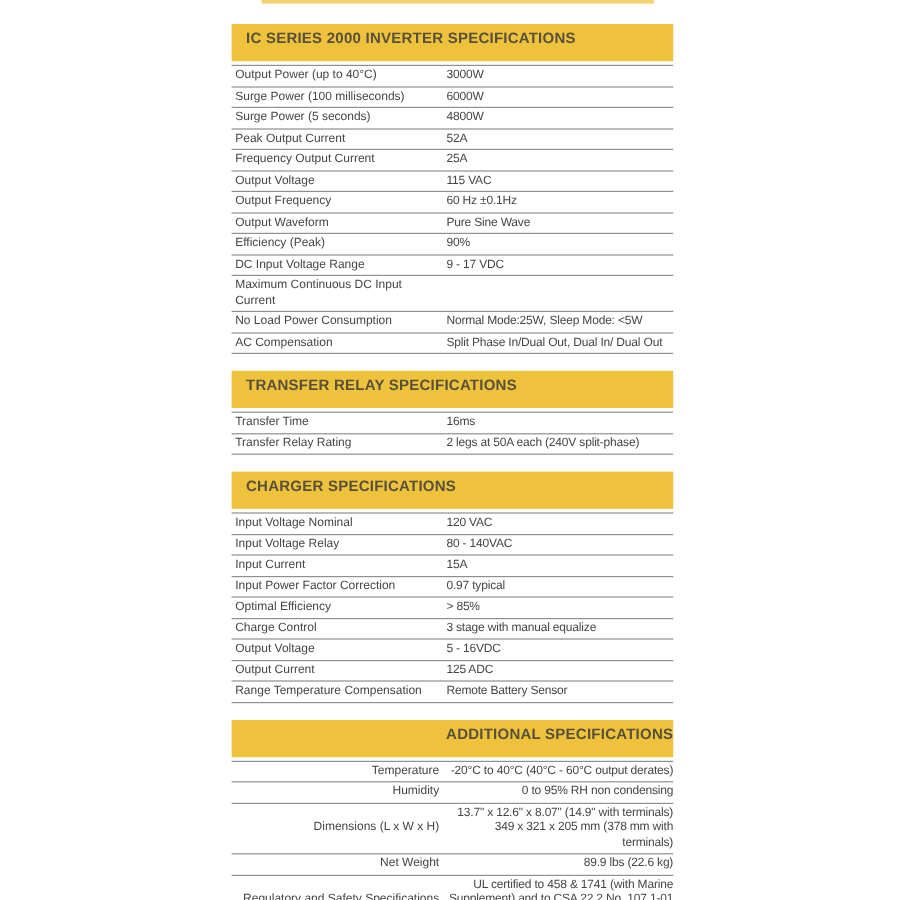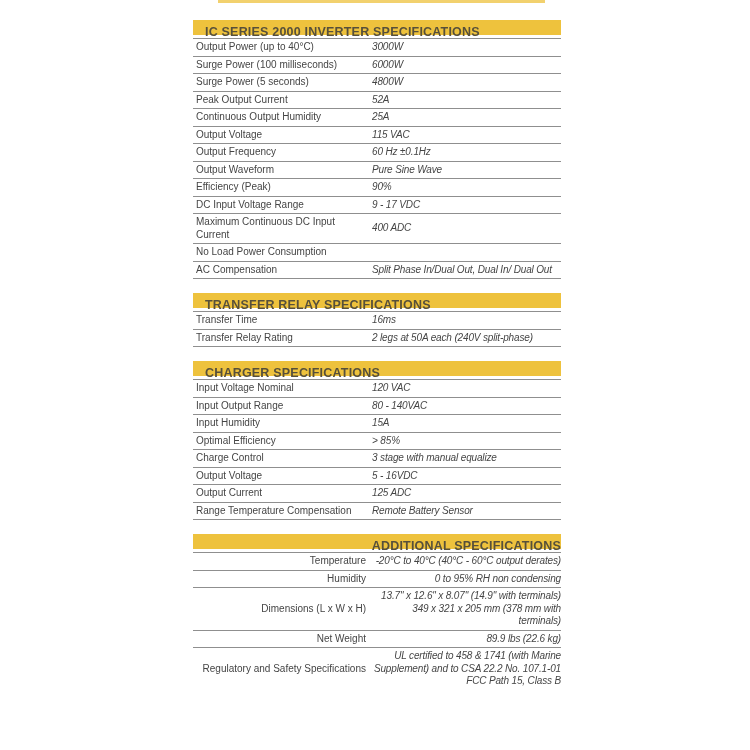--- a/index.html
+++ b/index.html
@@ -30,21 +30,21 @@
     left: 193px; top: 20px;
     width: 368px;
   }
   .spec-section { margin-bottom: 14px; }
   .spec-section:last-child { margin-bottom: 0; text-align: right; }
   .section-header {
     background: var(--header-bg);
     color: var(--header-text);
     font-weight: 700;
     font-size: 12.5px;
-    height: 15px;
+    height: 31px;
     line-height: 25px;
     padding-left: 12px;
     letter-spacing: 0.2px;
     white-space: nowrap;
   }
   .section-body {
     margin-top: 3px;
     border-top: 1px solid var(--divider);
   }
   .spec-row {
@@ -59,21 +59,20 @@
   }
   .spec-section:last-child .spec-row:last-child { border-bottom: none; }
   .spec-label {
     flex: 0 0 176px;
     padding-right: 6px;
   }
   .spec-value {
     flex: 1;
     white-space: pre-line;
     letter-spacing: -0.15px;
-    font-style: italic;
   }
 </style>
 </head>
 <body>
 
 <div class="top-sliver"></div>
 
 <div class="sheet">
   <div id="spec-table">
       <section class="spec-section">
@@ -89,21 +88,21 @@
           </div>
           <div class="spec-row">
             <div class="spec-label">Surge Power (5 seconds)</div>
             <div class="spec-value">4800W</div>
           </div>
           <div class="spec-row">
             <div class="spec-label">Peak Output Current</div>
             <div class="spec-value">52A</div>
           </div>
           <div class="spec-row">
-            <div class="spec-label">Continuous Output Humidity</div>
+            <div class="spec-label">Frequency Output Current</div>
             <div class="spec-value">25A</div>
           </div>
           <div class="spec-row">
             <div class="spec-label">Output Voltage</div>
             <div class="spec-value">115 VAC</div>
           </div>
           <div class="spec-row">
             <div class="spec-label">Output Frequency</div>
             <div class="spec-value">60 Hz ±0.1Hz</div>
           </div>
@@ -114,24 +113,24 @@
           <div class="spec-row">
             <div class="spec-label">Efficiency (Peak)</div>
             <div class="spec-value">90%</div>
           </div>
           <div class="spec-row">
             <div class="spec-label">DC Input Voltage Range</div>
             <div class="spec-value">9 - 17 VDC</div>
           </div>
           <div class="spec-row">
             <div class="spec-label">Maximum Continuous DC Input Current</div>
-            <div class="spec-value">400 ADC</div>
           </div>
           <div class="spec-row">
             <div class="spec-label">No Load Power Consumption</div>
+            <div class="spec-value">Normal Mode:25W, Sleep Mode: &lt;5W</div>
           </div>
           <div class="spec-row">
             <div class="spec-label">AC Compensation</div>
             <div class="spec-value">Split Phase In/Dual Out, Dual In/ Dual Out</div>
           </div>
         </div>
       </section>
       <section class="spec-section">
         <div class="section-header">TRANSFER RELAY SPECIFICATIONS</div>
         <div class="section-body">
@@ -146,26 +145,30 @@
         </div>
       </section>
       <section class="spec-section">
         <div class="section-header">CHARGER SPECIFICATIONS</div>
         <div class="section-body">
           <div class="spec-row">
             <div class="spec-label">Input Voltage Nominal</div>
             <div class="spec-value">120 VAC</div>
           </div>
           <div class="spec-row">
-            <div class="spec-label">Input Output Range</div>
+            <div class="spec-label">Input Voltage Relay</div>
             <div class="spec-value">80 - 140VAC</div>
           </div>
           <div class="spec-row">
-            <div class="spec-label">Input Humidity</div>
+            <div class="spec-label">Input Current</div>
             <div class="spec-value">15A</div>
+          </div>
+          <div class="spec-row">
+            <div class="spec-label">Input Power Factor Correction</div>
+            <div class="spec-value">0.97 typical</div>
           </div>
           <div class="spec-row">
             <div class="spec-label">Optimal Efficiency</div>
             <div class="spec-value">&gt; 85%</div>
           </div>
           <div class="spec-row">
             <div class="spec-label">Charge Control</div>
             <div class="spec-value">3 stage with manual equalize</div>
           </div>
           <div class="spec-row">

